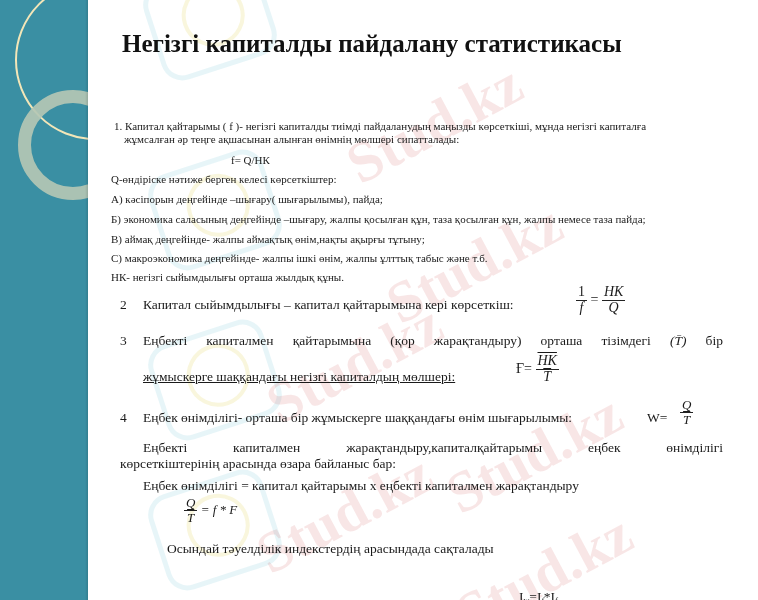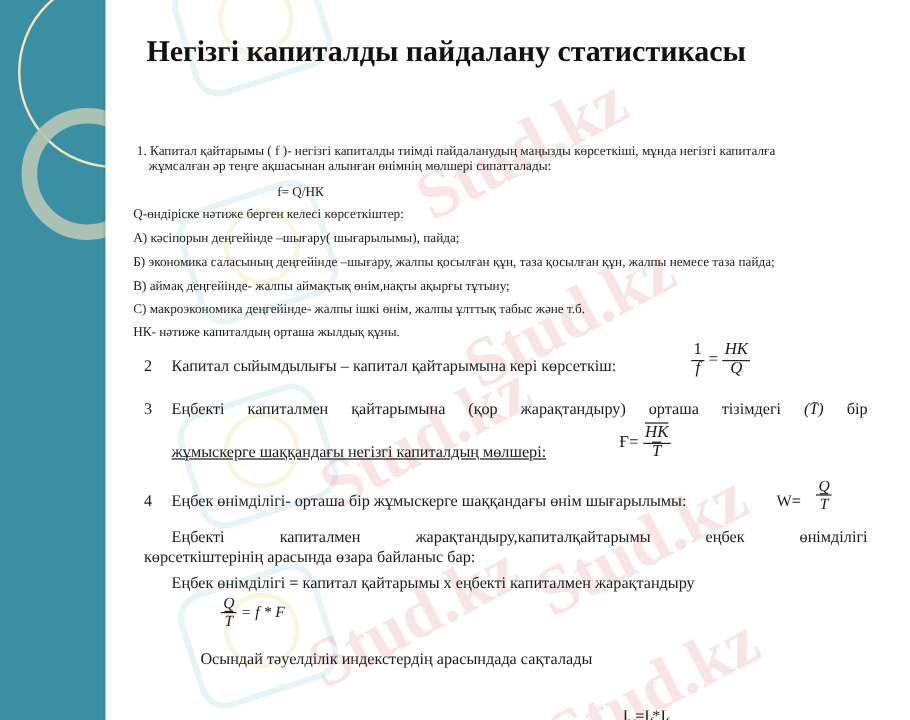--- a/index.html
+++ b/index.html
@@ -84,21 +84,21 @@
 <h1 class="title" style="margin:0;">Негізгі капиталды пайдалану статистикасы</h1>
 
 <div class="t1" style="left:114px;top:120px;">1. Капитал қайтарымы ( f )- негізгі капиталды тиімді пайдаланудың маңызды көрсеткіші, мұнда негізгі капиталға</div>
 <div class="t1" style="left:124px;top:133px;text-align:center;">жұмсалған әр теңге ақшасынан алынған өнімнің мөлшері сипатталады:</div>
 <div class="t1" style="left:231px;top:154px;">f= Q/НК</div>
 <div class="t1" style="left:111px;top:173px;">Q-өндіріске нәтиже берген келесі көрсеткіштер:</div>
 <div class="t1" style="left:111px;top:193px;">А) кәсіпорын деңгейінде –шығару( шығарылымы), пайда;</div>
 <div class="t1" style="left:111px;top:213px;">Б) экономика саласының деңгейінде –шығару, жалпы қосылған құн, таза қосылған құн, жалпы немесе таза пайда;</div>
 <div class="t1" style="left:111px;top:233px;">В) аймақ деңгейінде- жалпы аймақтық өнім,нақты ақырғы тұтыну;</div>
 <div class="t1" style="left:111px;top:252px;">С) макроэкономика деңгейінде- жалпы ішкі өнім, жалпы ұлттық табыс және т.б.</div>
-<div class="t1" style="left:111px;top:271px;">НК- нәтиже капиталдың орташа жылдық құны.</div>
+<div class="t1" style="left:111px;top:271px;">НК- негізгі сыйымдылығы орташа жылдық құны.</div>
 
 <div class="t2" style="left:120px;top:297px;">2</div>
 <div class="t2" style="left:143px;top:297px;">Капитал сыйымдылығы  – капитал қайтарымына кері көрсеткіш:</div>
 <div class="t2" style="left:576px;top:285px;font-size:14px;">
   <span class="frac">
     <span class="num" style="font-style:normal;">1</span>
     <span class="den">f</span>
   </span>
   <span style="vertical-align:middle;">=</span>
   <span class="frac">

